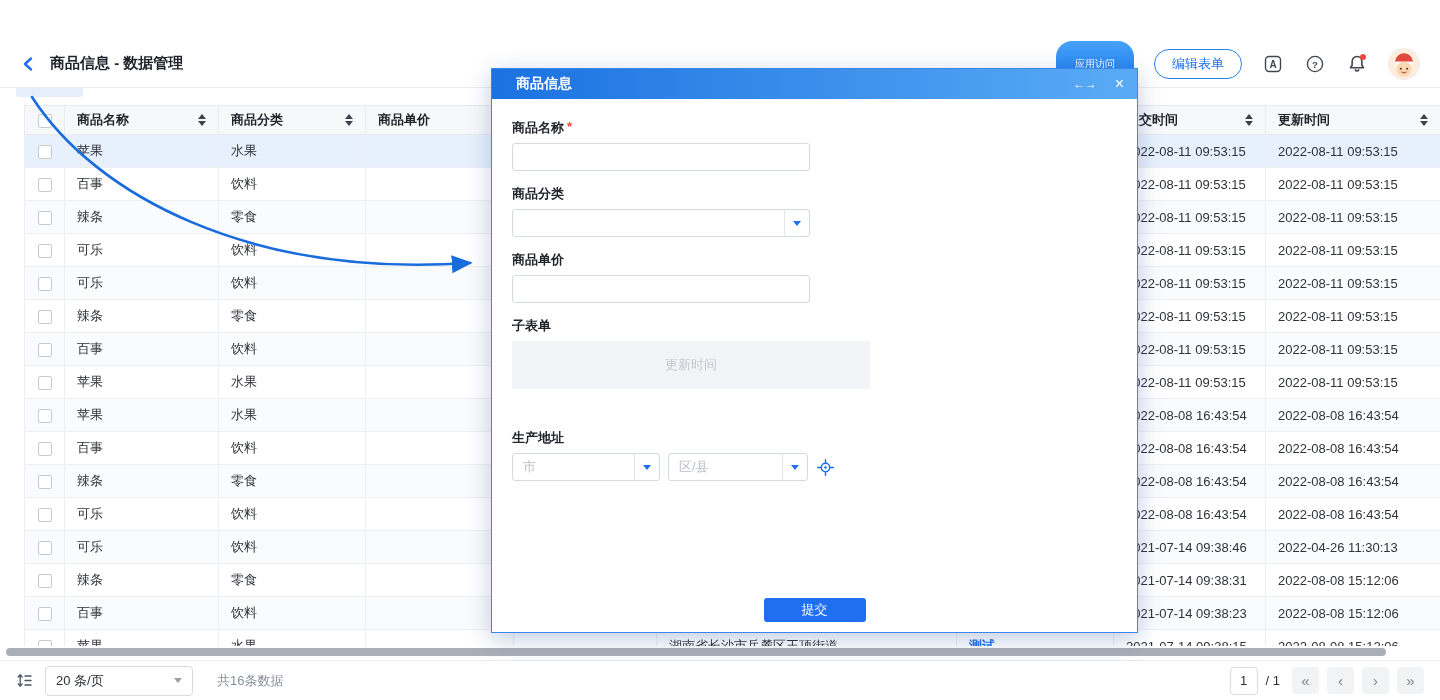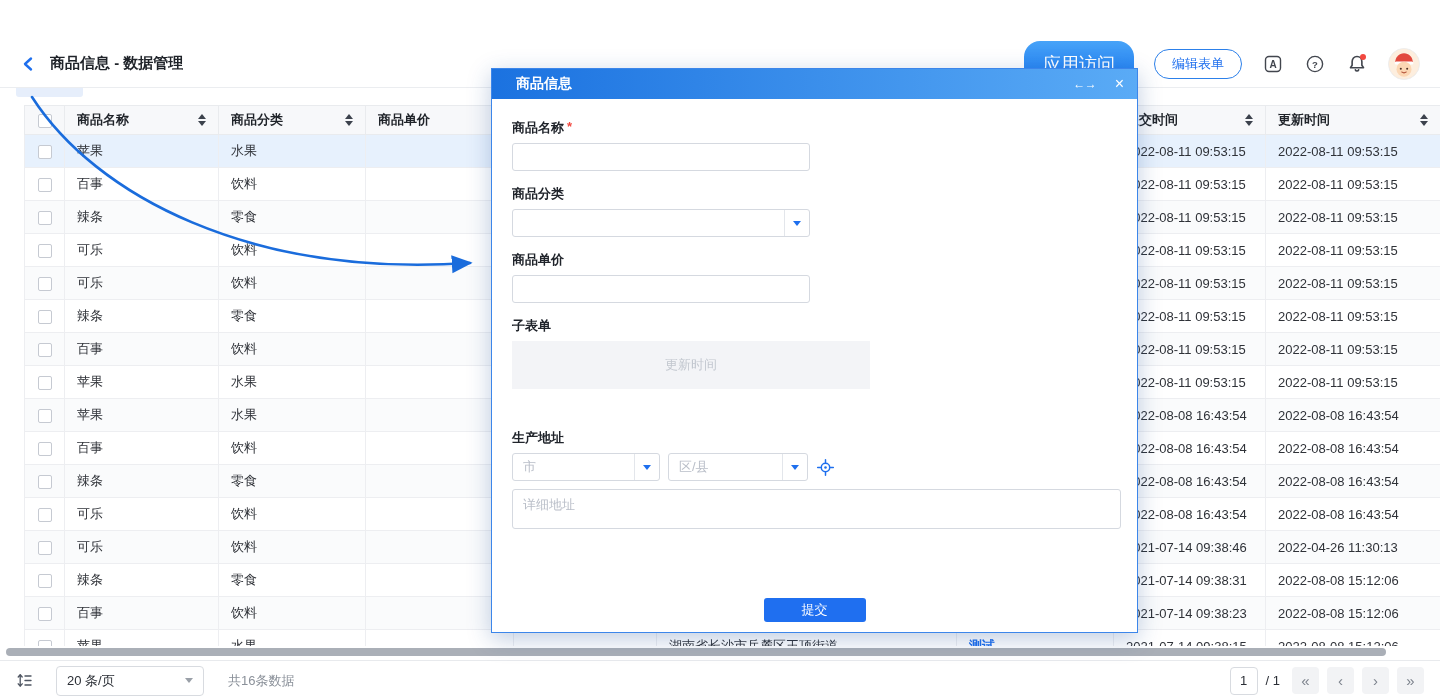--- a/index.html
+++ b/index.html
@@ -7,21 +7,21 @@
   body { font-family:"Liberation Sans","DejaVu Sans",sans-serif; }
   .screen { position:relative; width:1440px; height:700px; background:#fff; overflow:hidden; }
 
   
   .topbar { position:absolute; top:0; left:0; width:100%; height:48px; background:#fff;
             border-bottom:1px solid #ebedf0; display:flex; align-items:center; padding:0 20px; z-index:6;margin-top:40px; }
   .back-btn { display:flex; align-items:center; cursor:pointer; }
   .page-title { margin-left:12px; font-size:15px; font-weight:700; color:#1f2329; }
   .topbar-right { margin-left:auto; display:flex; align-items:center; gap:20px; }
   .btn-pill-primary { height:46px; padding:0 19px; border-radius:16px; border:none; cursor:pointer;
-            background:linear-gradient(180deg,#47a3f8,#1673ee); color:#fff; font-size:18px;
+            background:linear-gradient(180deg,#47a3f8,#1673ee); color:#fff; font-size:10px;
             display:flex; align-items:center; font-family:inherit; }
   .btn-pill-ghost { height:30px; padding:0 17px; border-radius:15px; background:#fff; cursor:pointer;
             border:1px solid #2c80ea; color:#1e6fee; font-size:13px; display:flex; align-items:center; font-family:inherit; }
   .top-icon { width:22px; height:22px; display:flex; align-items:center; justify-content:center;
             color:#42464e; position:relative; cursor:pointer; font-size:14px; }
   .bell-dot { position:absolute; top:1px; right:2px; width:6px; height:6px; border-radius:50%; background:#f2483f; }
   .avatar { width:32px; height:32px; border-radius:50%; overflow:hidden; background:#f6e7d8; border:1px solid #eee; cursor:pointer; }
 
   
   .toolbar { position:absolute; top:48px; left:0; width:100%; height:57px; background:#fff;
@@ -56,21 +56,21 @@
   
   .hscroll-thumb { position:absolute; left:6px; top:648px; width:1380px; height:8px;
             background:#aaafb7; border-radius:4px; z-index:6; cursor:pointer; }
 
   
   .pagebar { position:absolute; left:0; top:660px; width:100%; height:40px; background:#fff;
             border-top:1px solid #e8eaed; display:flex; align-items:center; padding:0 16px; z-index:6; }
   .pg-icon { display:flex; color:#4e5561; margin-right:12px; cursor:pointer; }
   .pgsize-select { width:148px; height:30px; border:1px solid #d8dbe0; border-radius:4px; background:#fff;
             display:flex; align-items:center; justify-content:space-between; padding:0 10px;
-            font-size:13px; color:#2b2f36; cursor:pointer;margin-left:11px; }
+            font-size:13px; color:#2b2f36; cursor:pointer; }
   .pg-caret { width:0; height:0; border-left:4px solid transparent; border-right:4px solid transparent;
             border-top:5px solid #9aa0a8; }
   .pg-total { margin-left:24px; font-size:13px; color:#8a9099; }
   .pg-right { margin-left:auto; display:flex; align-items:center; gap:8px; }
   .pg-current { width:28px; height:28px; border:1px solid #d8dbe0; border-radius:4px; display:flex;
             align-items:center; justify-content:center; font-size:13px; color:#2b2f36; cursor:text; }
   .pg-slash { font-size:13px; color:#2b2f36; margin:0 4px 0 0; }
   .pg-btn { width:27px; height:27px; background:#f2f3f5; border-radius:4px; display:flex;
             align-items:center; justify-content:center; color:#7d838d; font-size:15px; cursor:pointer; user-select:none; }
 
@@ -569,21 +569,20 @@
               </span>
           </div>
           <span class="gps">
             <svg width="19" height="19" viewBox="0 0 18 18">
                 <circle cx="9" cy="9" r="4" fill="none" stroke="#1e6fee" stroke-width="1.4"></circle>
                 <circle cx="9" cy="9" r="1.2" fill="#1e6fee"></circle>
                 <path d="M9 1.6 v2.6 M9 13.8 v2.6 M1.6 9 h2.6 M13.8 9 h2.6" stroke="#1e6fee" stroke-width="1.4" stroke-linecap="round"></path>
               </svg>
           </span>
         </div>
-        <textarea class="addr-detail" placeholder="详细地址" style=""></textarea>
       </div>
       <button class="submit-btn">提交</button>
     </div>
   </section>
 
   <svg class="annotation" viewBox="0 0 1440 700">
     <defs>
       <marker id="arrowhead" markerWidth="9" markerHeight="8" refX="7" refY="3.5" orient="auto">
         <path d="M0,0 L8,3.5 L0,7 Z" fill="#1a6cdc"></path>
       </marker>

